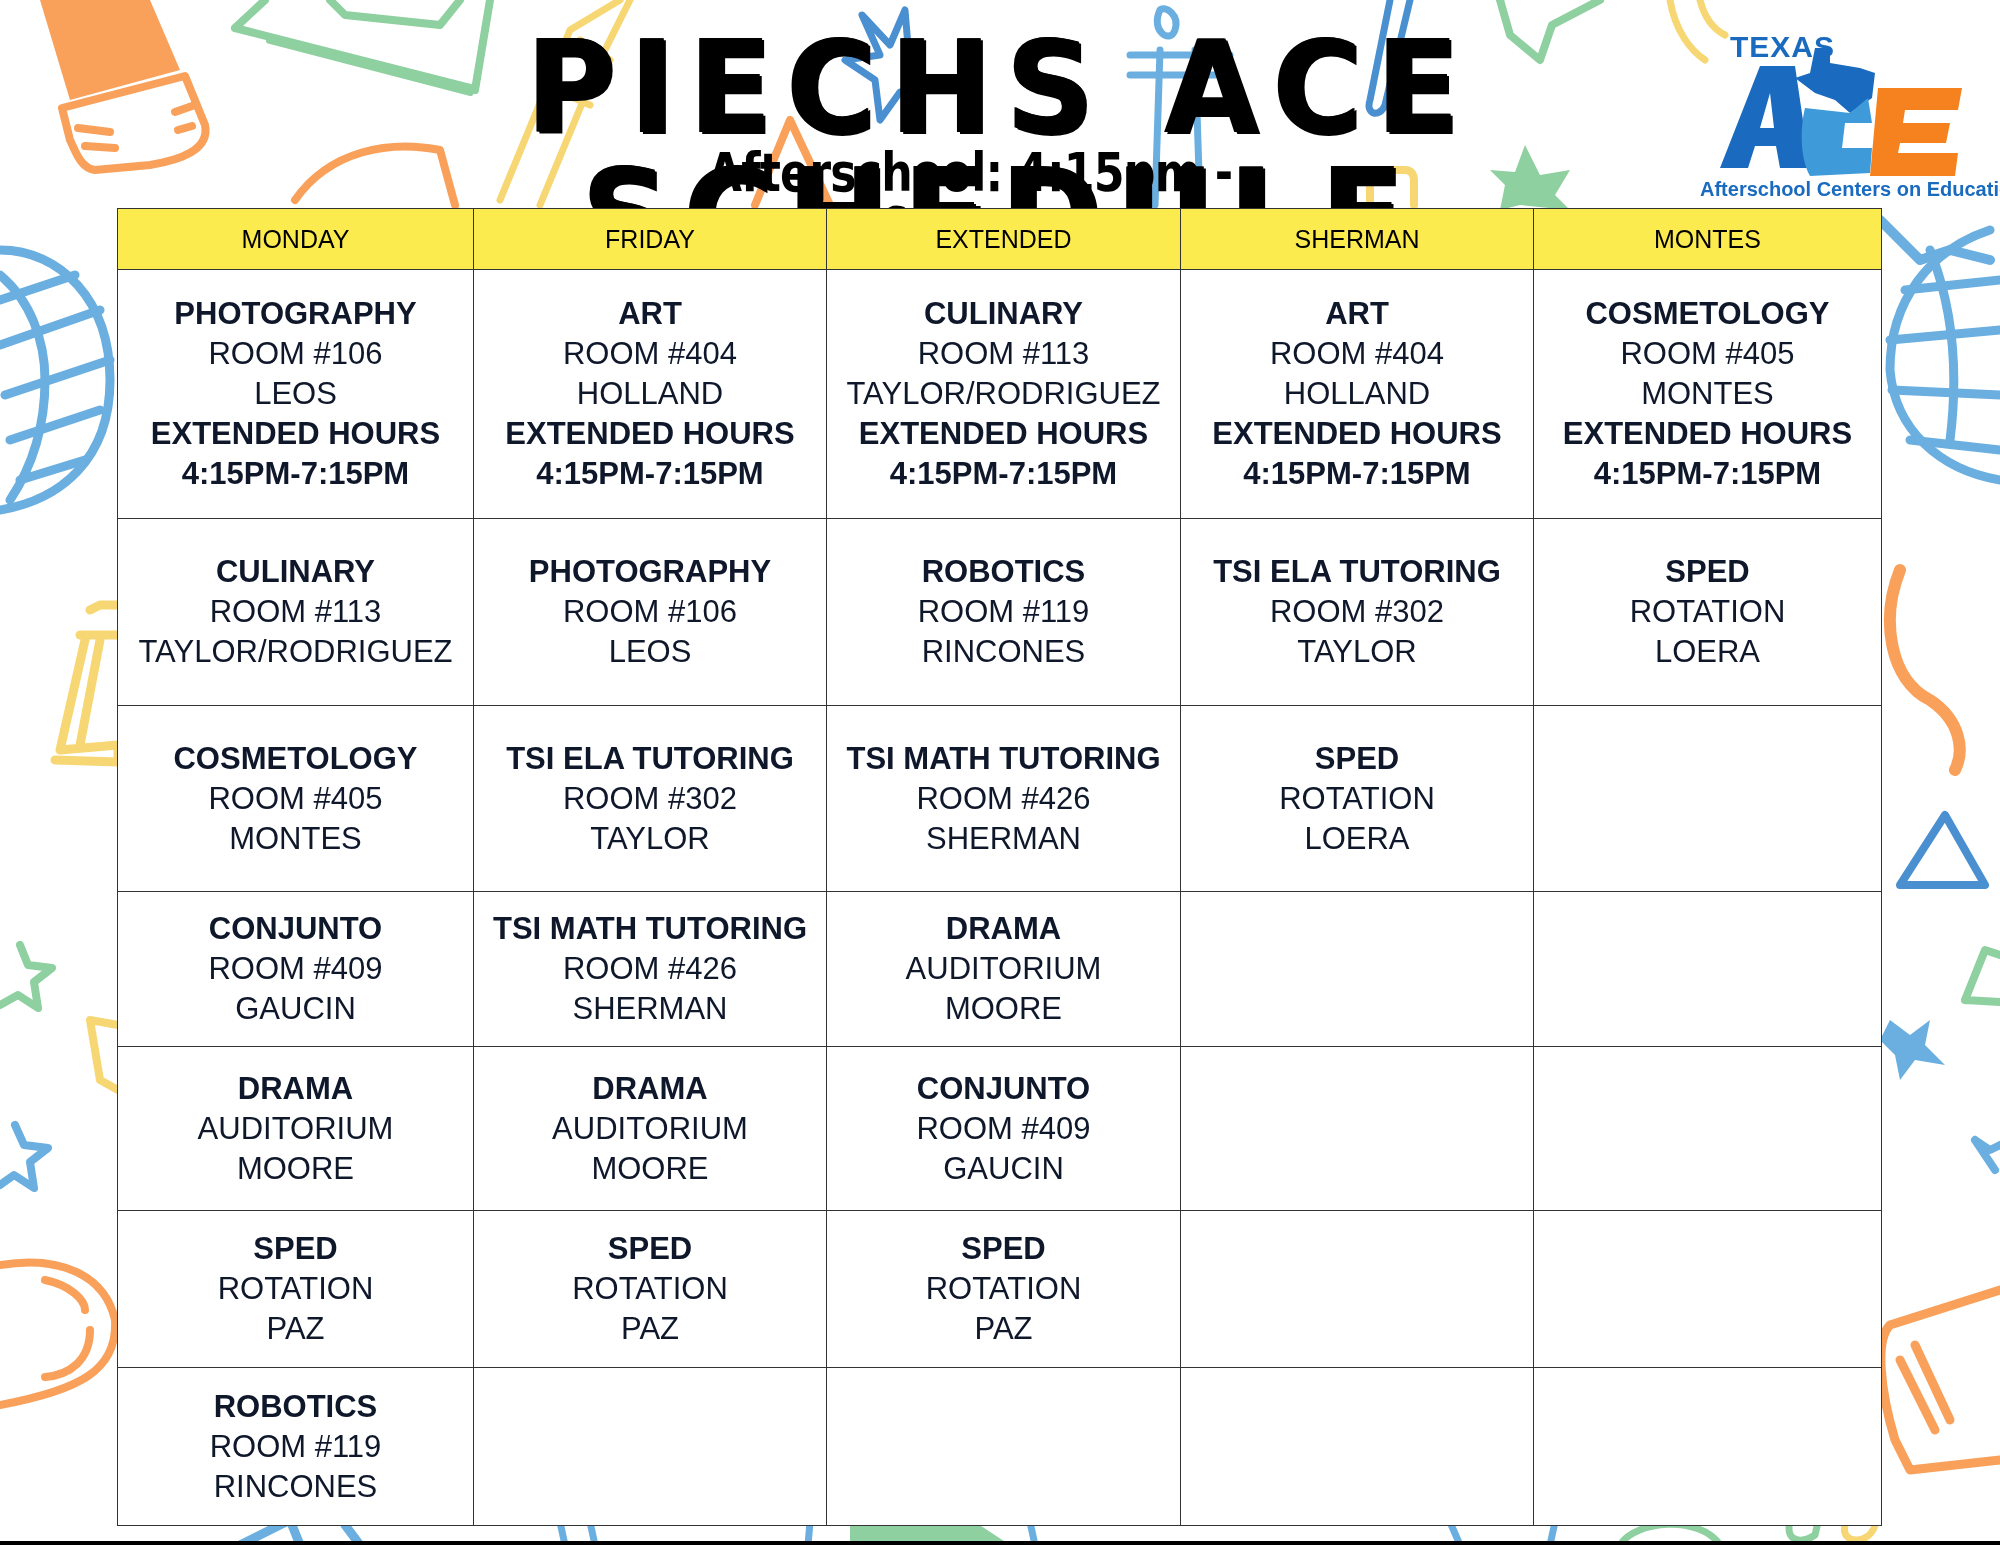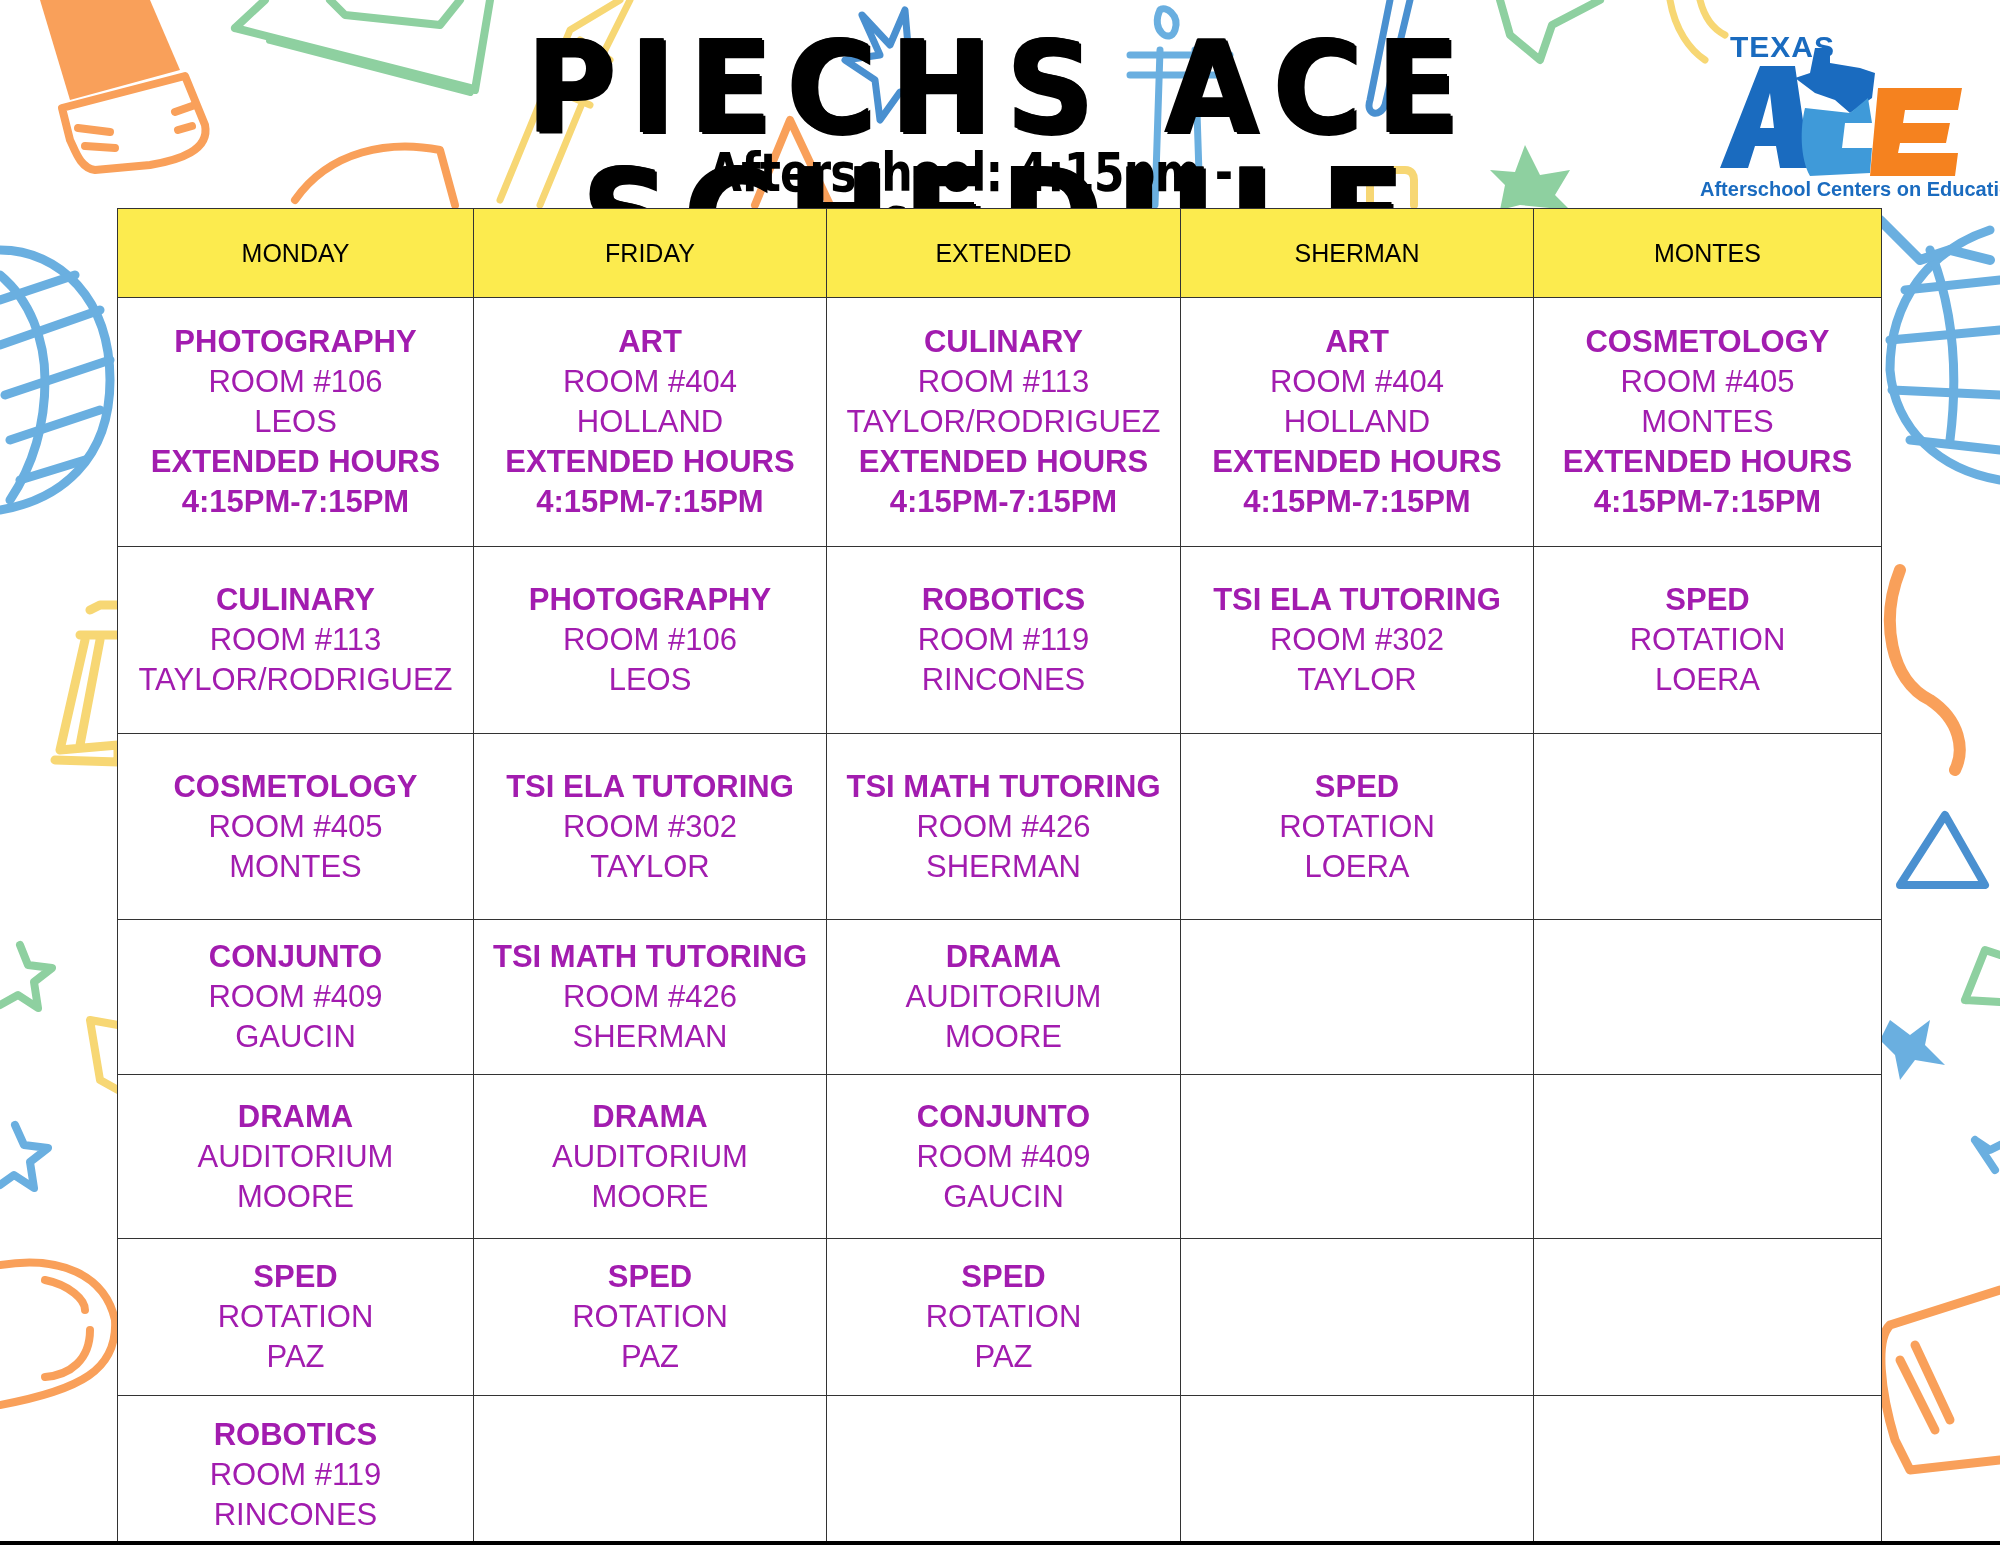--- a/index.html
+++ b/index.html
@@ -28,27 +28,27 @@
     color: #1a6bbf; letter-spacing: 1px; margin-left: 8px;
   }
   .logo .tagline {
     position: absolute; left: 0; top: 150px; width: 280px; text-align: center;
     font-weight: bold; font-size: 20px; color: #1a6bbf; white-space: nowrap;
   }
   .sched {
     position: absolute; left: 117px; top: 208px; width: 1764px;
     border-collapse: collapse; table-layout: fixed; background: #fff;
   }
-  .sched th, .sched td { border: 1.5px solid #333; padding: 16px; }
+  .sched th, .sched td { border: 1.5px solid #333; padding: 2px; }
   .sched th {
     background: #FCEB4E; height: 56px; font-weight: normal; font-size: 25px;
     color: #000; text-align: center; vertical-align: middle;
   }
   .sched td {
-    text-align: center; vertical-align: middle; font-size: 31px; color: #a21caf;
+    text-align: center; vertical-align: middle; font-size: 31px; color: #0f172a;
     line-height: 40px;
   }
   .sched td .b { font-weight: bold; display: block; }
   .sched td .n { display: block; }
   .bottom-bar { position: absolute; left: 0; top: 1541px; width: 2000px; height: 4px; background: #000; }
 </style>
 </head>
 <body>
 
 <svg class="deco" viewBox="0 0 2000 1545" fill="none" stroke-linecap="round" stroke-linejoin="round">

